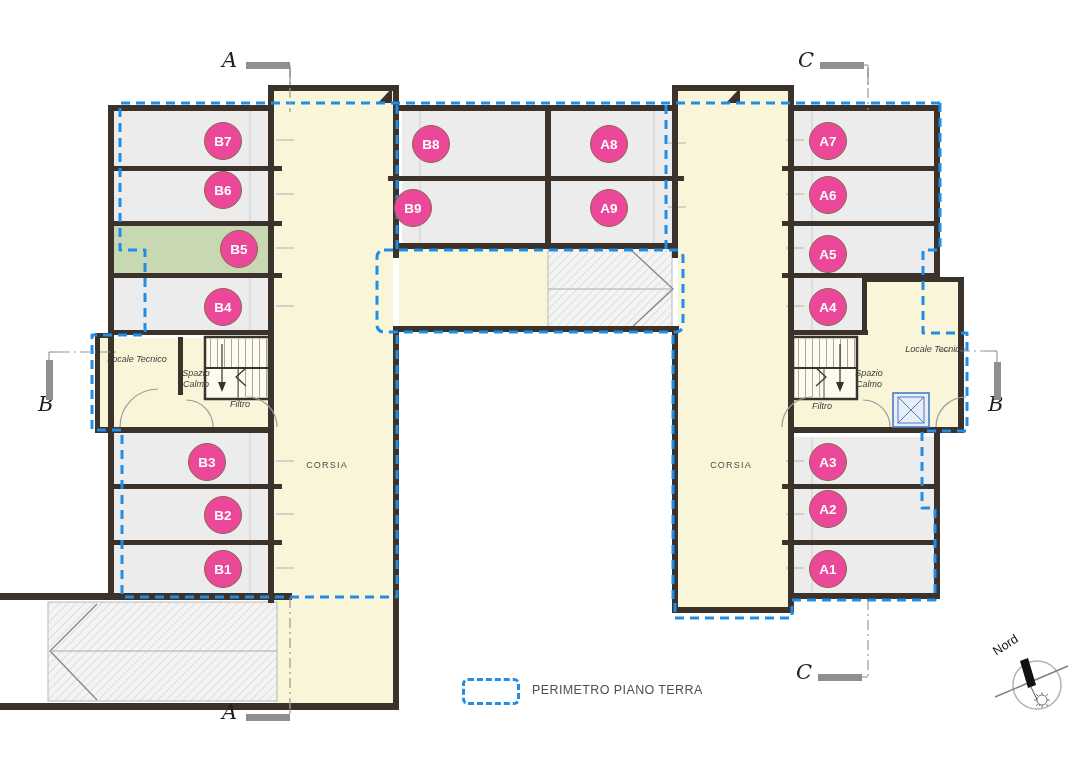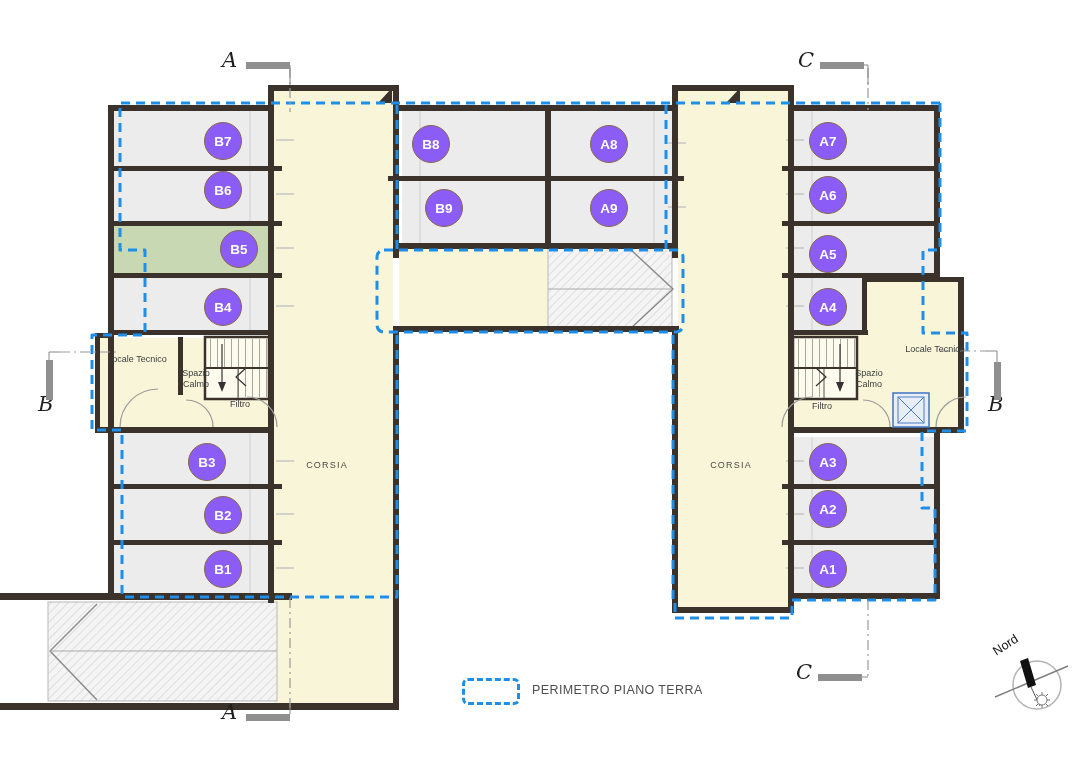--- a/index.html
+++ b/index.html
@@ -1,22 +1,22 @@
 <!DOCTYPE html>
 <html><head>
 <meta charset="utf-8">
 <style>
   html,body{margin:0;padding:0;background:#fff;}
   #plan{position:relative;width:1076px;height:780px;background:#fff;overflow:hidden;
         font-family:"Liberation Sans",sans-serif;}
   svg{position:absolute;left:0;top:0;}
   .chip{position:absolute;width:36px;height:36px;border-radius:50%;
-        background:#8b5cf6;border:1.5px solid #86694b;color:#fff;
+        background:#ec4899;border:1.5px solid #86694b;color:#fff;
         font-size:13.5px;font-weight:bold;display:flex;align-items:center;justify-content:center;}
-  .svc{position:absolute;font-size:9px;line-height:10.5px;color:#3d3d3d;text-align:center;}
+  .svc{position:absolute;font-size:9px;line-height:10.5px;color:#3d3d3d;text-align:center;font-style:italic;}
   .corsia{position:absolute;width:80px;text-align:center;font-size:9px;letter-spacing:1.2px;color:#4a4a4a;}
   .secletter{position:absolute;font-family:"DejaVu Serif",serif;font-style:italic;
              font-size:21px;color:#1e1e1e;}
   .secbar{position:absolute;background:#8f8f8f;}
   .legendbox{position:absolute;left:462px;top:678px;width:52px;height:21px;
              border:3px dashed #1f8ee9;border-radius:6px;background:#fff;}
   .legendtext{position:absolute;left:532px;top:683px;font-size:12.5px;letter-spacing:.4px;color:#4f4f4f;text-align:center;}
   .nord{position:absolute;left:992px;top:638px;font-size:12.5px;color:#111;
         transform:rotate(-33deg);}
 </style>
@@ -218,21 +218,21 @@
 </svg>
 
 <div class="chip" style="left:204px;top:122px">B7</div>
 <div class="chip" style="left:204px;top:171px">B6</div>
 <div class="chip" style="left:220px;top:230px">B5</div>
 <div class="chip" style="left:204px;top:288px">B4</div>
 <div class="chip" style="left:188px;top:443px">B3</div>
 <div class="chip" style="left:204px;top:496px">B2</div>
 <div class="chip" style="left:204px;top:550px">B1</div>
 <div class="chip" style="left:412px;top:125px">B8</div>
-<div class="chip" style="left:425px;top:189px">B9</div>
+<div class="chip" style="left:394px;top:189px">B9</div>
 <div class="chip" style="left:590px;top:125px">A8</div>
 <div class="chip" style="left:590px;top:189px">A9</div>
 <div class="chip" style="left:809px;top:122px">A7</div>
 <div class="chip" style="left:809px;top:176px">A6</div>
 <div class="chip" style="left:809px;top:235px">A5</div>
 <div class="chip" style="left:809px;top:288px">A4</div>
 <div class="chip" style="left:809px;top:443px">A3</div>
 <div class="chip" style="left:809px;top:490px">A2</div>
 <div class="chip" style="left:809px;top:550px">A1</div>
 

